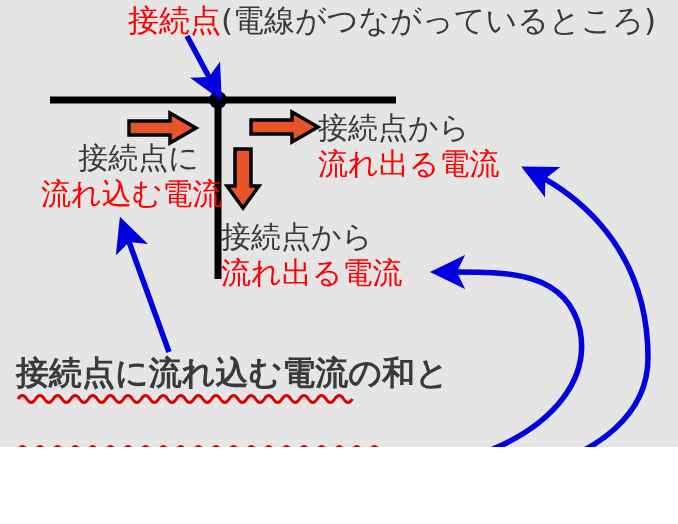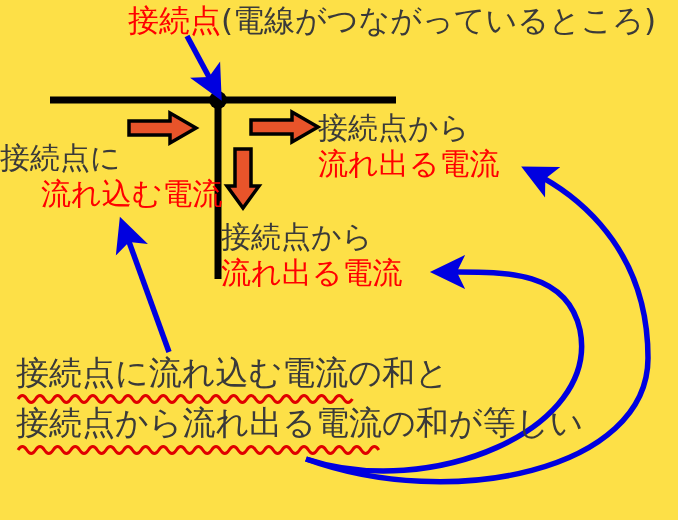--- a/index.html
+++ b/index.html
@@ -6,22 +6,22 @@
     margin: 0;
     padding: 0;
     background: #ffffff;
   }
   body {
     font-family: "DejaVu Sans", "Liberation Sans", sans-serif;
   }
   #canvas {
     position: relative;
     width: 678px;
-    height: 520px;
-    background: #fde047;
+    height: 447px;
+    background: #e5e5e5;
     overflow: hidden;
   }
   #vector-layer {
     position: absolute;
     left: 0;
     top: 0;
     width: 678px;
     height: 524px;
   }
   .txt {
@@ -41,20 +41,21 @@
     font-size: 31px;
     white-space: nowrap;
   }
   #caption-row span { line-height: 1.0; }
 
   
   #label-inflow {
     left: 0px;
     top: 143px;
     width: 203px;
+    text-align: right;
     font-size: 30px;
   }
   #label-inflow .l1 { display:block; padding-right: 4px; }
   #label-inflow .l2 { display:block; margin-top: 6px; margin-left: 41px; }
 
   #label-outflow-right {
     left: 318px;
     top: 113px;
     font-size: 30px;
   }
@@ -69,21 +70,21 @@
   #label-outflow-down .l1 { display:block; }
   #label-outflow-down .l2 { display:block; margin-top: 6px; }
 
   
   #conclusion {
     left: 16px;
     top: 356px;
     font-size: 33px;
     color: #3a3a3a;
   }
-  #conclusion .cline { display: block; }
+  #conclusion .cline { display: block; font-weight: bold; }
   #conclusion .cline.second { margin-top: 17px; }
 </style>
 </head>
 <body>
 
 <div id="canvas">
 
   <svg id="vector-layer" viewBox="0 0 678 524">
 
     <g>
@@ -138,16 +139,15 @@
     <span class="l2 red">流れ出る電流</span>
   </div>
 
   <div class="txt" id="label-outflow-down">
     <span class="l1 dark">接続点から</span>
     <span class="l2 red">流れ出る電流</span>
   </div>
 
   <div class="txt" id="conclusion">
     <span class="cline">接続点に流れ込む電流の和と</span>
-    <span class="cline second">接続点から流れ出る電流の和が等しい</span>
   </div>
 
 </div>
 
 </body></html>

